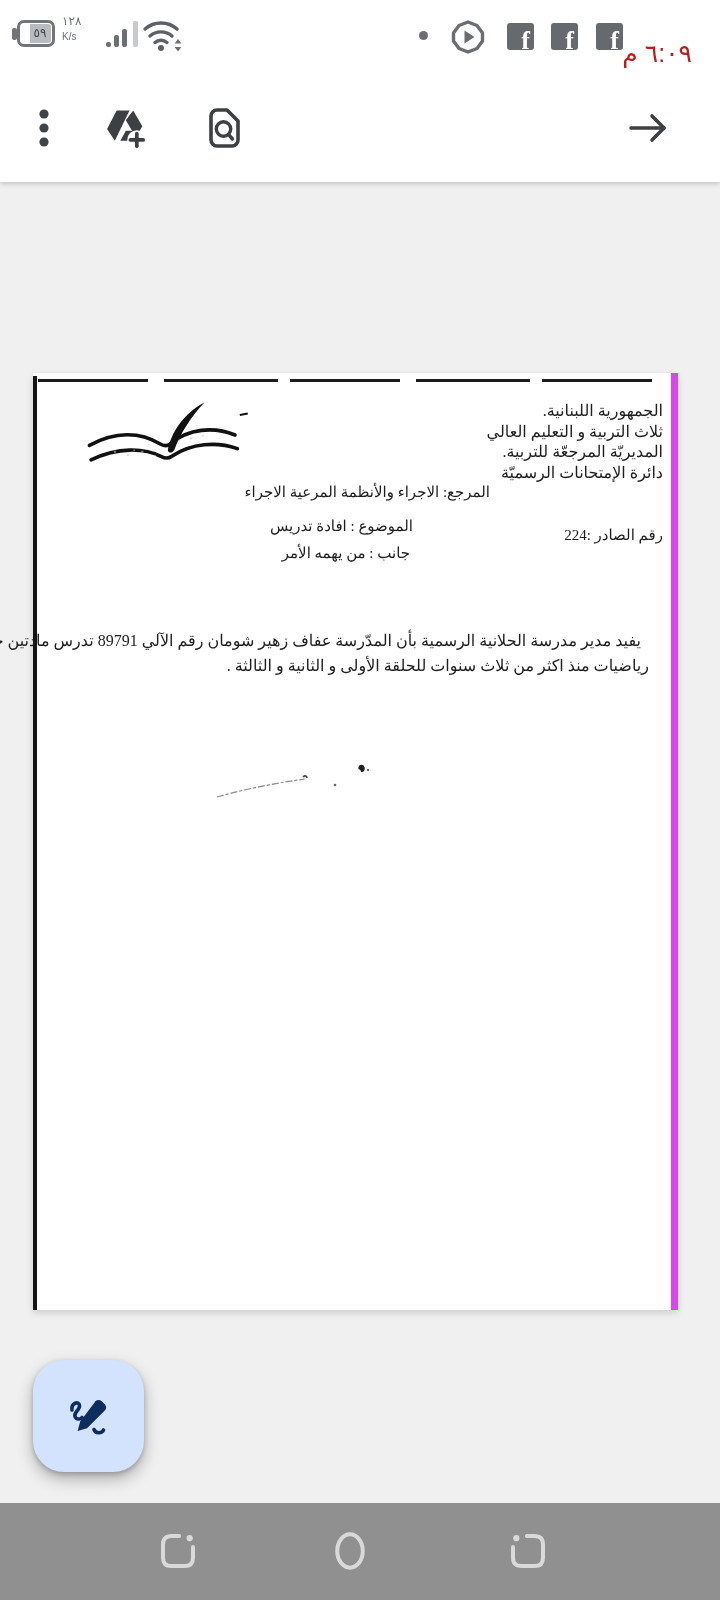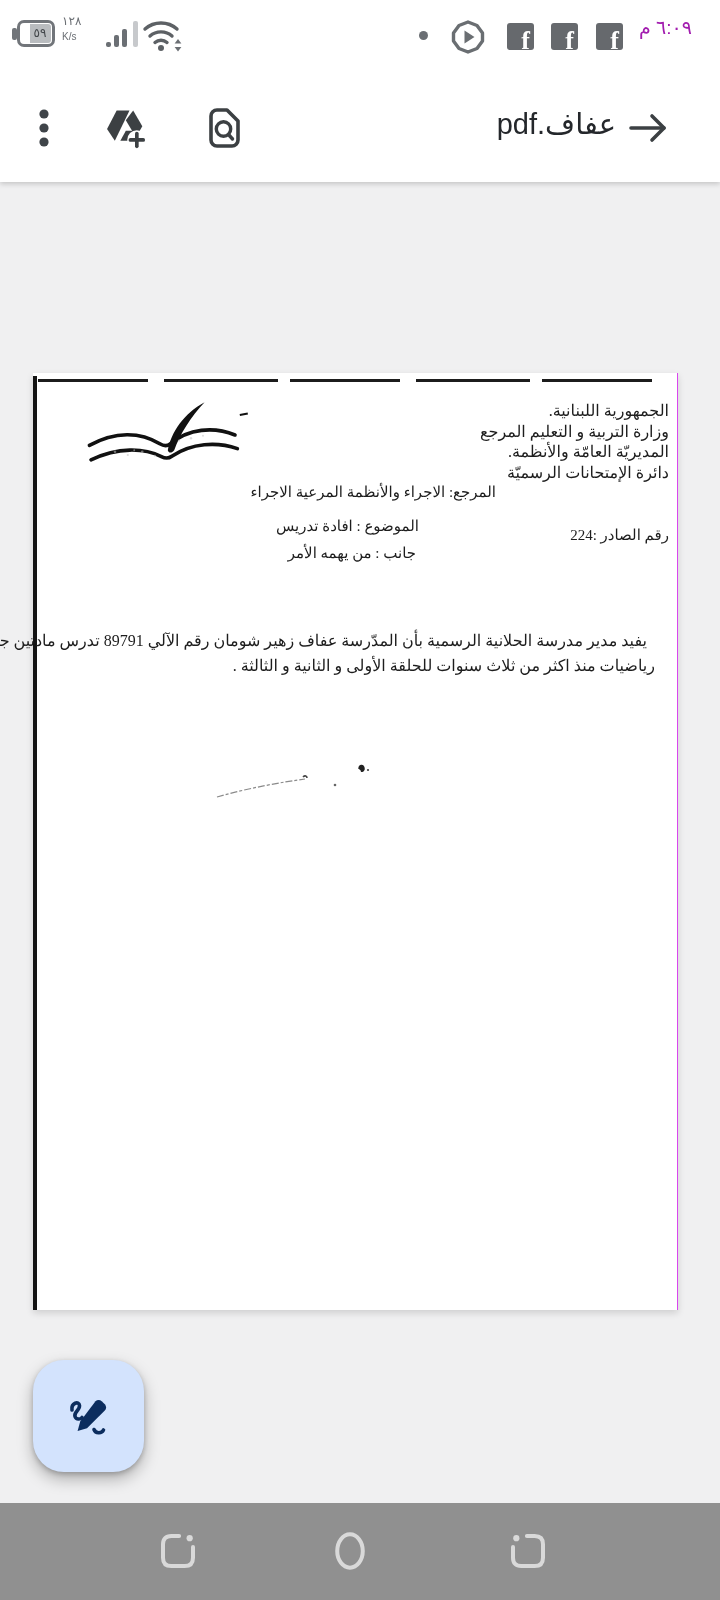--- a/index.html
+++ b/index.html
@@ -14,32 +14,32 @@
   .batt-fill { position:absolute; right:1px; top:1px; bottom:1px; width:21px; background:#b9bcbf; border-radius:0 3px 3px 0; }
   .batt-text { position:absolute; right:1px; top:3px; width:22px; text-align:center; font-size:12px; color:#43474b; line-height:15px; }
   .netspeed { position:absolute; left:62px; top:15px; width:42px; text-align:left; color:#6b6f74; }
   .netspeed .v { font-size:12px; line-height:13px; }
   .netspeed .u { font-size:10px; line-height:18px; }
   .sigbar { position:absolute; background:#6b6f74; border-radius:2px; width:5px; }
   .sigbar.light { background:#c7c9cc; }
   .status-dot { position:absolute; left:419px; top:31px; width:9px; height:9px; border-radius:50%; background:#6b6f74; }
   .fb-badge { position:absolute; top:23px; width:27px; height:27px; background:#66696d; border-radius:3px; color:#fff; overflow:hidden; }
   .fb-badge span { position:absolute; right:4px; bottom:-6px; font-size:26px; font-weight:bold; font-family:"Liberation Serif",serif; }
-  .clock { position:absolute; right:28px; top:16px; font-size:19px; color:#a21caf; direction:rtl; }
+  .clock { position:absolute; right:28px; top:39px; font-size:25px; color:#b91c1c; direction:rtl; }
 
   
   .toolbar { position:absolute; left:0; top:66px; width:720px; height:116px; background:#ffffff; z-index:25;
              box-shadow:0 2px 5px rgba(0,0,0,.18); }
   .tb-title { position:absolute; right:104px; top:36px; height:44px; line-height:44px; font-size:29px; color:#24272b; direction:rtl; white-space:nowrap; }
   .tb-icon { position:absolute; top:40px; width:44px; height:44px; }
 
   
   .viewer { position:absolute; left:0; top:182px; width:720px; height:1321px; background:#f0f0f1; }
   .page { position:absolute; left:33px; top:191px; width:645px; height:937px; background:#ffffff;
-          box-shadow:0 3px 7px rgba(0,0,0,.14); border-right:1px solid #d946ef; }
+          box-shadow:0 3px 7px rgba(0,0,0,.14); border-right:7px solid #d946ef; }
   .page-left-edge { position:absolute; left:0; top:3px; bottom:0; width:4px; background:#141414; }
   .page-top-edge { position:absolute; left:5px; top:6px; right:10px; height:3px;
           background:repeating-linear-gradient(90deg,#1c1c1c 0 110px,transparent 110px 126px,#1c1c1c 126px 240px,transparent 240px 252px); }
   .doc { direction:rtl; color:#1d1d1d; font-family:"Liberation Serif","DejaVu Serif",serif; }
   .doc-header { position:absolute; right:8px; top:28px; text-align:right; font-size:16px; line-height:20.5px; white-space:nowrap; }
   .doc-line { position:absolute; white-space:nowrap; font-size:15px; }
   .doc-body-line { position:absolute; white-space:nowrap; font-size:16px; }
 
   
   .fab { position:absolute; left:33px; top:1360px; width:111px; height:112px; border-radius:31px; background:#d3e3fd;
@@ -101,21 +101,20 @@
   </div>
 
   <div class="toolbar">
 
     <svg class="tb-icon" style="right:50px;" viewBox="0 0 44 44">
       <g fill="none" stroke="#3c4043" stroke-width="3.6" stroke-linecap="round" stroke-linejoin="round">
         <path d="M5,22 H38"></path>
         <path d="M26,10 L38,22 L26,34"></path>
       </g>
     </svg>
-    <div class="tb-title">عفاف.pdf</div>
 
     <svg class="tb-icon" style="left:201px;" viewBox="0 0 44 44">
       <path d="M10,10 a6,6 0 0 1 6,-6 H26 L37,15 V34 a6,6 0 0 1 -6,6 H16 a6,6 0 0 1 -6,-6 Z" fill="none" stroke="#3c4043" stroke-width="3.6" stroke-linejoin="round"></path>
       <circle cx="22.5" cy="23" r="7.2" fill="none" stroke="#3c4043" stroke-width="3.4"></circle>
       <path d="M27.5,28.5 L31.5,33" stroke="#3c4043" stroke-width="3.4" stroke-linecap="round"></path>
     </svg>
 
     <svg class="tb-icon" style="left:102px;" viewBox="0 0 48 48">
       <g fill="#3c4043">
         <path d="M16,5 H30 L14,38 L5.5,25 Z"></path>
@@ -157,22 +156,22 @@
           <circle cx="90" cy="71" r="1.3"></circle>
             <circle cx="64" cy="64" r="1.2"></circle>
             <circle cx="120" cy="52" r="1.4"></circle>
           <circle cx="135" cy="49" r="1.5"></circle>
             <circle cx="150" cy="46" r="1.2"></circle>
         </g>
       </svg>
 
       <div class="doc doc-header">
         <div>الجمهورية اللبنانية.</div>
-        <div>وزارة التربية و التعليم المرجع</div>
-        <div>المديريّة العامّة والأنظمة.</div>
+        <div>ثلاث التربية و التعليم العالي</div>
+        <div>المديريّة المرجعّة للتربية.</div>
         <div>دائرة الإمتحانات الرسميّة</div>
       </div>
 
       <div class="doc doc-line" style="right:181px; top:110px;">المرجع: الاجراء والأنظمة المرعية الاجراء</div>
       <div class="doc doc-line" style="right:8px;  top:153px;">رقم الصادر :224</div>
       <div class="doc doc-line" style="right:258px; top:144px;">الموضوع : افادة تدريس</div>
       <div class="doc doc-line" style="right:261px; top:171px;">جانب : من يهمه الأمر</div>
 
       <div class="doc doc-body-line" style="right:30px; top:258px;">يفيد مدير مدرسة الحلانية الرسمية بأن المدّرسة عفاف زهير شومان رقم الآلي 89791 تدرس مادتين جغرافياو</div>
       <div class="doc doc-body-line" style="right:22px; top:283px;">رياضيات منذ اكثر من ثلاث سنوات للحلقة الأولى و الثانية و الثالثة .</div>

